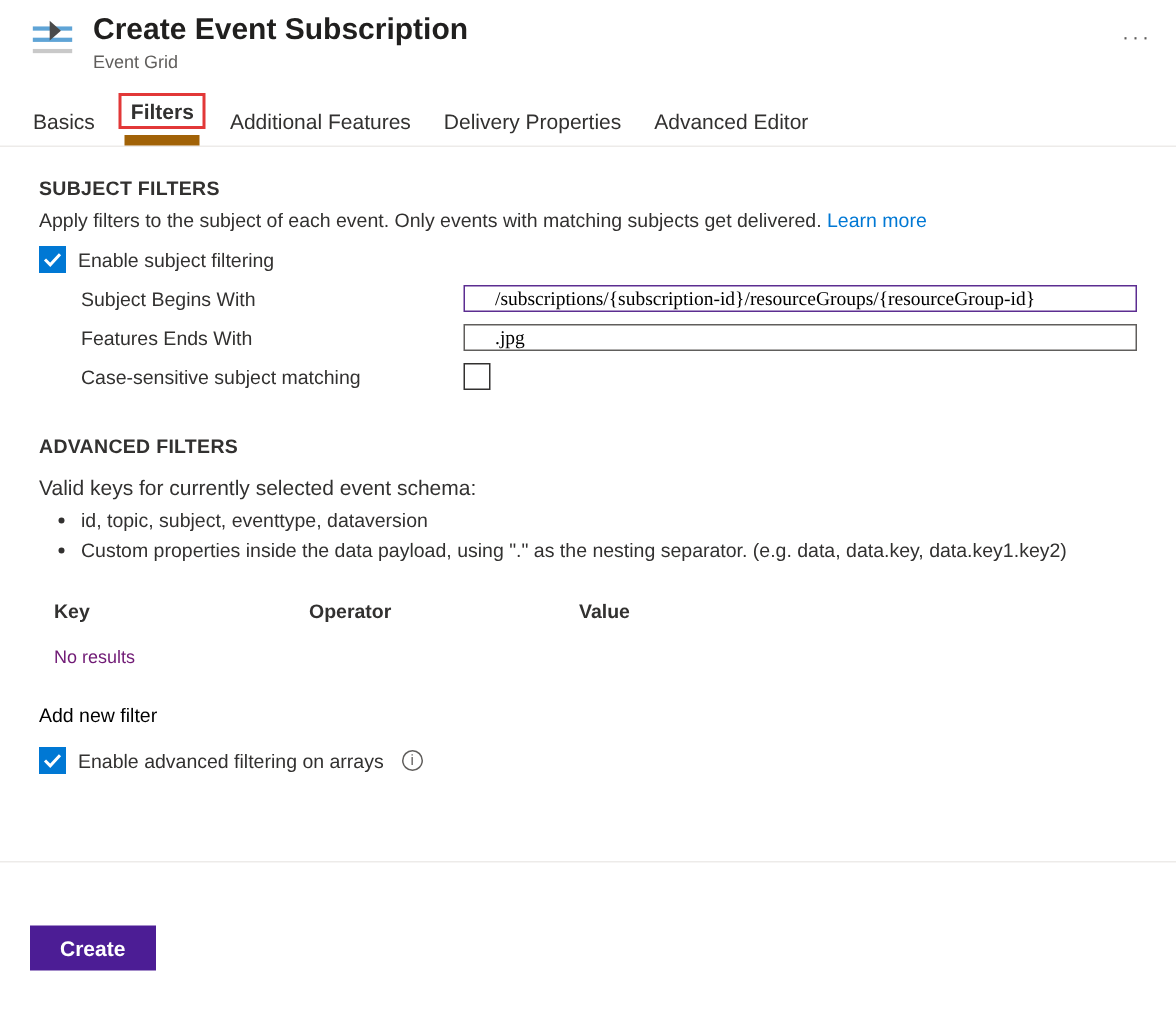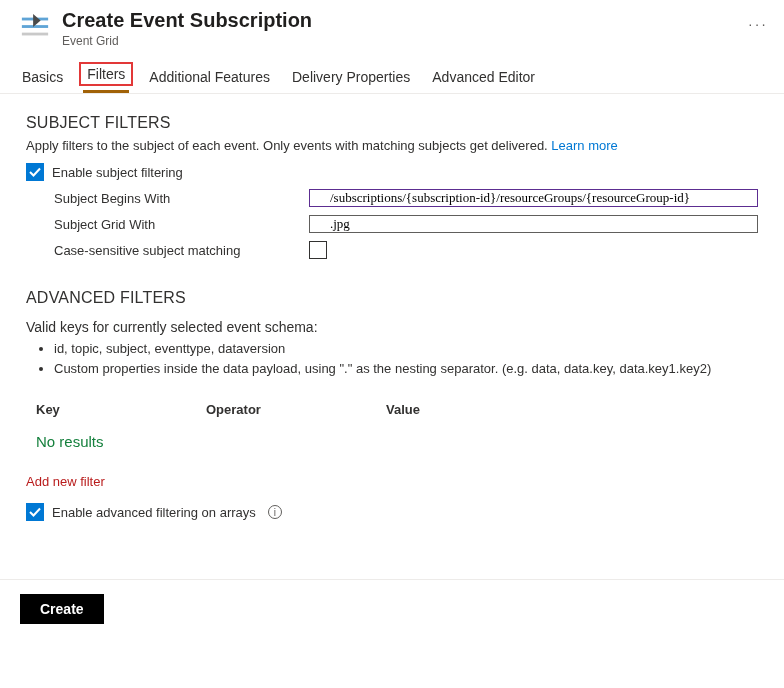--- a/index.html
+++ b/index.html
@@ -53,33 +53,33 @@
       align-items: flex-end;
     }
     .tab {
       font-size: 14px;
       color: #323130;
       padding: 6px 2px 8px 2px;
       cursor: pointer;
       position: relative;
     }
     .tab.active {
-      font-weight: 400;
-      border-bottom: 3px solid #a16207;
+      font-weight: 700;
+      border-bottom: 7px solid #a16207;
     }
     .tab-highlight-box {
       border: 2px solid #e23838;
       padding: 2px 6px;
       margin: -2px -6px -2px -6px;
     }
     
     .content { padding: 20px 26px 20px 26px; }
     .section-heading {
-      font-size: 16px;
-      font-weight: 400;
+      font-size: 13px;
+      font-weight: 700;
       letter-spacing: 0.2px;
       margin-bottom: 6px;
     }
     .section-desc {
       font-size: 13px;
       color: #323130;
       margin-bottom: 10px;
     }
     a.link {
       color: #0078d4;
@@ -154,25 +154,25 @@
       display: flex;
       font-size: 13px;
       font-weight: 600;
       padding: 6px 0;
     }
     .col-key { width: 180px; padding-left: 10px; }
     .col-op { width: 180px; }
     .col-val { flex: 1; }
     .filter-row {
       padding: 10px 0 10px 10px;
-      font-size: 15px;
-      color: #15803d;
+      font-size: 12px;
+      color: #701a75;
     }
     .add-filter {
-      color: #b91c1c;
+      color: #000000;
       font-size: 13px;
       margin: 14px 0 14px 0;
       cursor: pointer;
     }
     .info-icon {
       width: 14px;
       height: 14px;
       border: 1px solid #605e5c;
       border-radius: 50%;
       display: inline-flex;
@@ -182,27 +182,28 @@
       color: #605e5c;
       margin-left: 4px;
     }
     
     .footer {
       border-top: 1px solid #edebe9;
       padding: 14px 20px;
       margin-top: 30px;
     }
     .create-btn {
-      background: #000000;
+      background: #4c1d95;
       color: #fff;
       border: none;
       font-size: 14px;
       font-weight: 600;
       padding: 7px 20px;
       cursor: pointer;
+      margin-top: 28px;
     }
   </style>
 </head>
 <body>
 
 <div class="header">
   <span class="header-icon">
     <svg viewBox="0 0 32 32" width="30" height="30">
       <rect x="2" y="6" width="28" height="3" fill="#5fa4d6"></rect>
       <rect x="2" y="14" width="28" height="3" fill="#5fa4d6"></rect>
@@ -242,21 +243,21 @@
     </span>
     <span>Enable subject filtering</span>
   </div>
 
   <div class="form-row">
     <div class="form-label">Subject Begins With</div>
     <input class="form-input focused" type="text" value="/subscriptions/{subscription-id}/resourceGroups/{resourceGroup-id}" style="">
   </div>
 
   <div class="form-row">
-    <div class="form-label">Subject Grid With</div>
+    <div class="form-label">Features Ends With</div>
     <input class="form-input" type="text" value=".jpg" style="">
   </div>
 
   <div class="form-row">
     <div class="form-label">Case-sensitive subject matching</div>
     <span class="checkbox">
       
     </span>
   </div>
 

